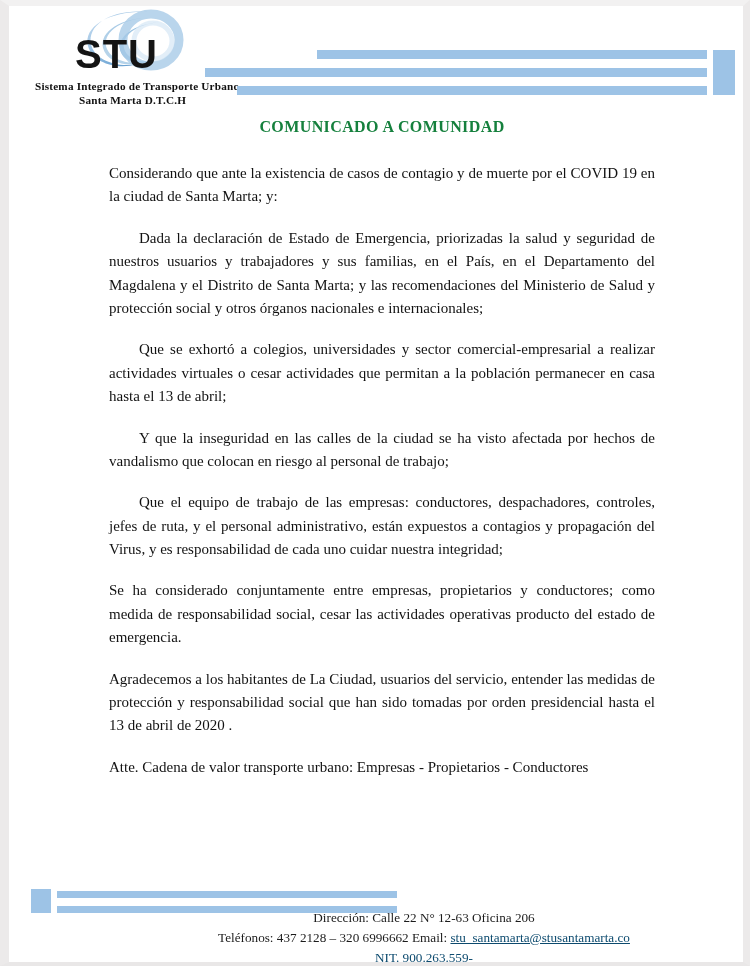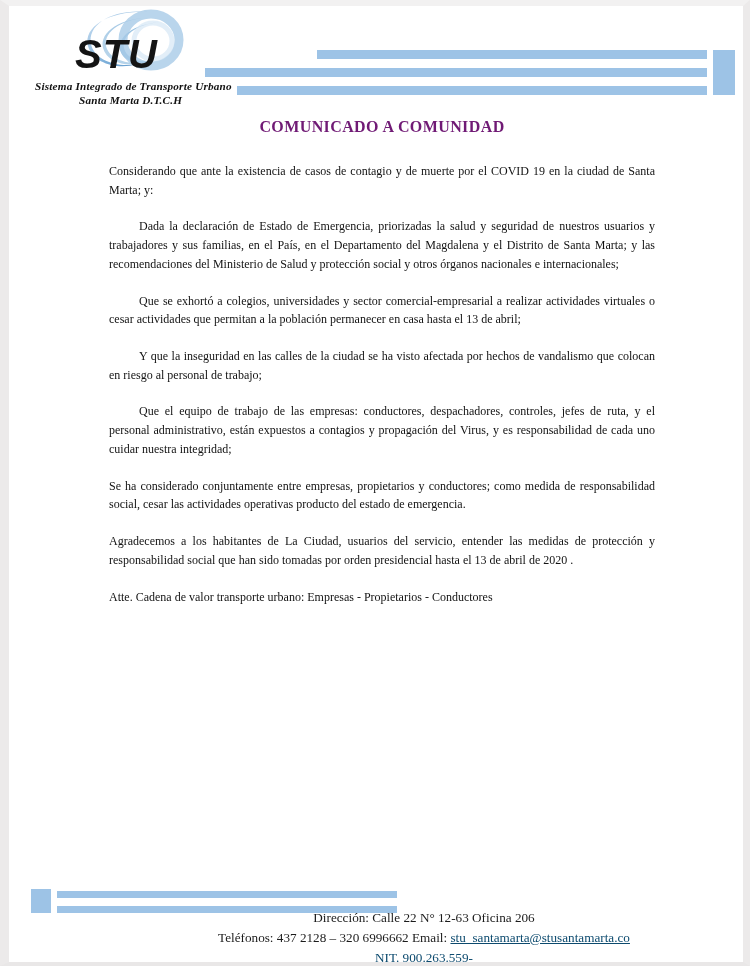--- a/index.html
+++ b/index.html
@@ -27,21 +27,20 @@
     overflow: hidden;
   }
 
   
   .header {
     position: absolute;
     left: 0;
     top: 0;
     width: 734px;
     height: 108px;
-    font-style: italic;
   }
 
   .logo-block {
     position: absolute;
     left: 18px;
     top: 2px;
     width: 230px;
     height: 100px;
   }
 
@@ -98,27 +97,27 @@
     font-size: 15.5px;
     color: #1a1a1a;
     line-height: 1.35;
     margin: 0 0 30px 0;
   }
 
   .doc-title {
     text-align: center;
     font-size: 16px;
     font-weight: 700;
-    color: #701a75;
+    color: #15803d;
     letter-spacing: 0.4px;
     margin: 0 0 26px 0;
   }
 
   p.para {
-    font-size: 12px;
+    font-size: 15px;
     line-height: 1.56;
     color: #121212;
     text-align: justify;
     text-justify: inter-word;
     margin: 0 0 18px 0;
     hyphens: none;
   }
   p.para.indent { text-indent: 30px; }
   p.para.last { margin-bottom: 0; }
 

